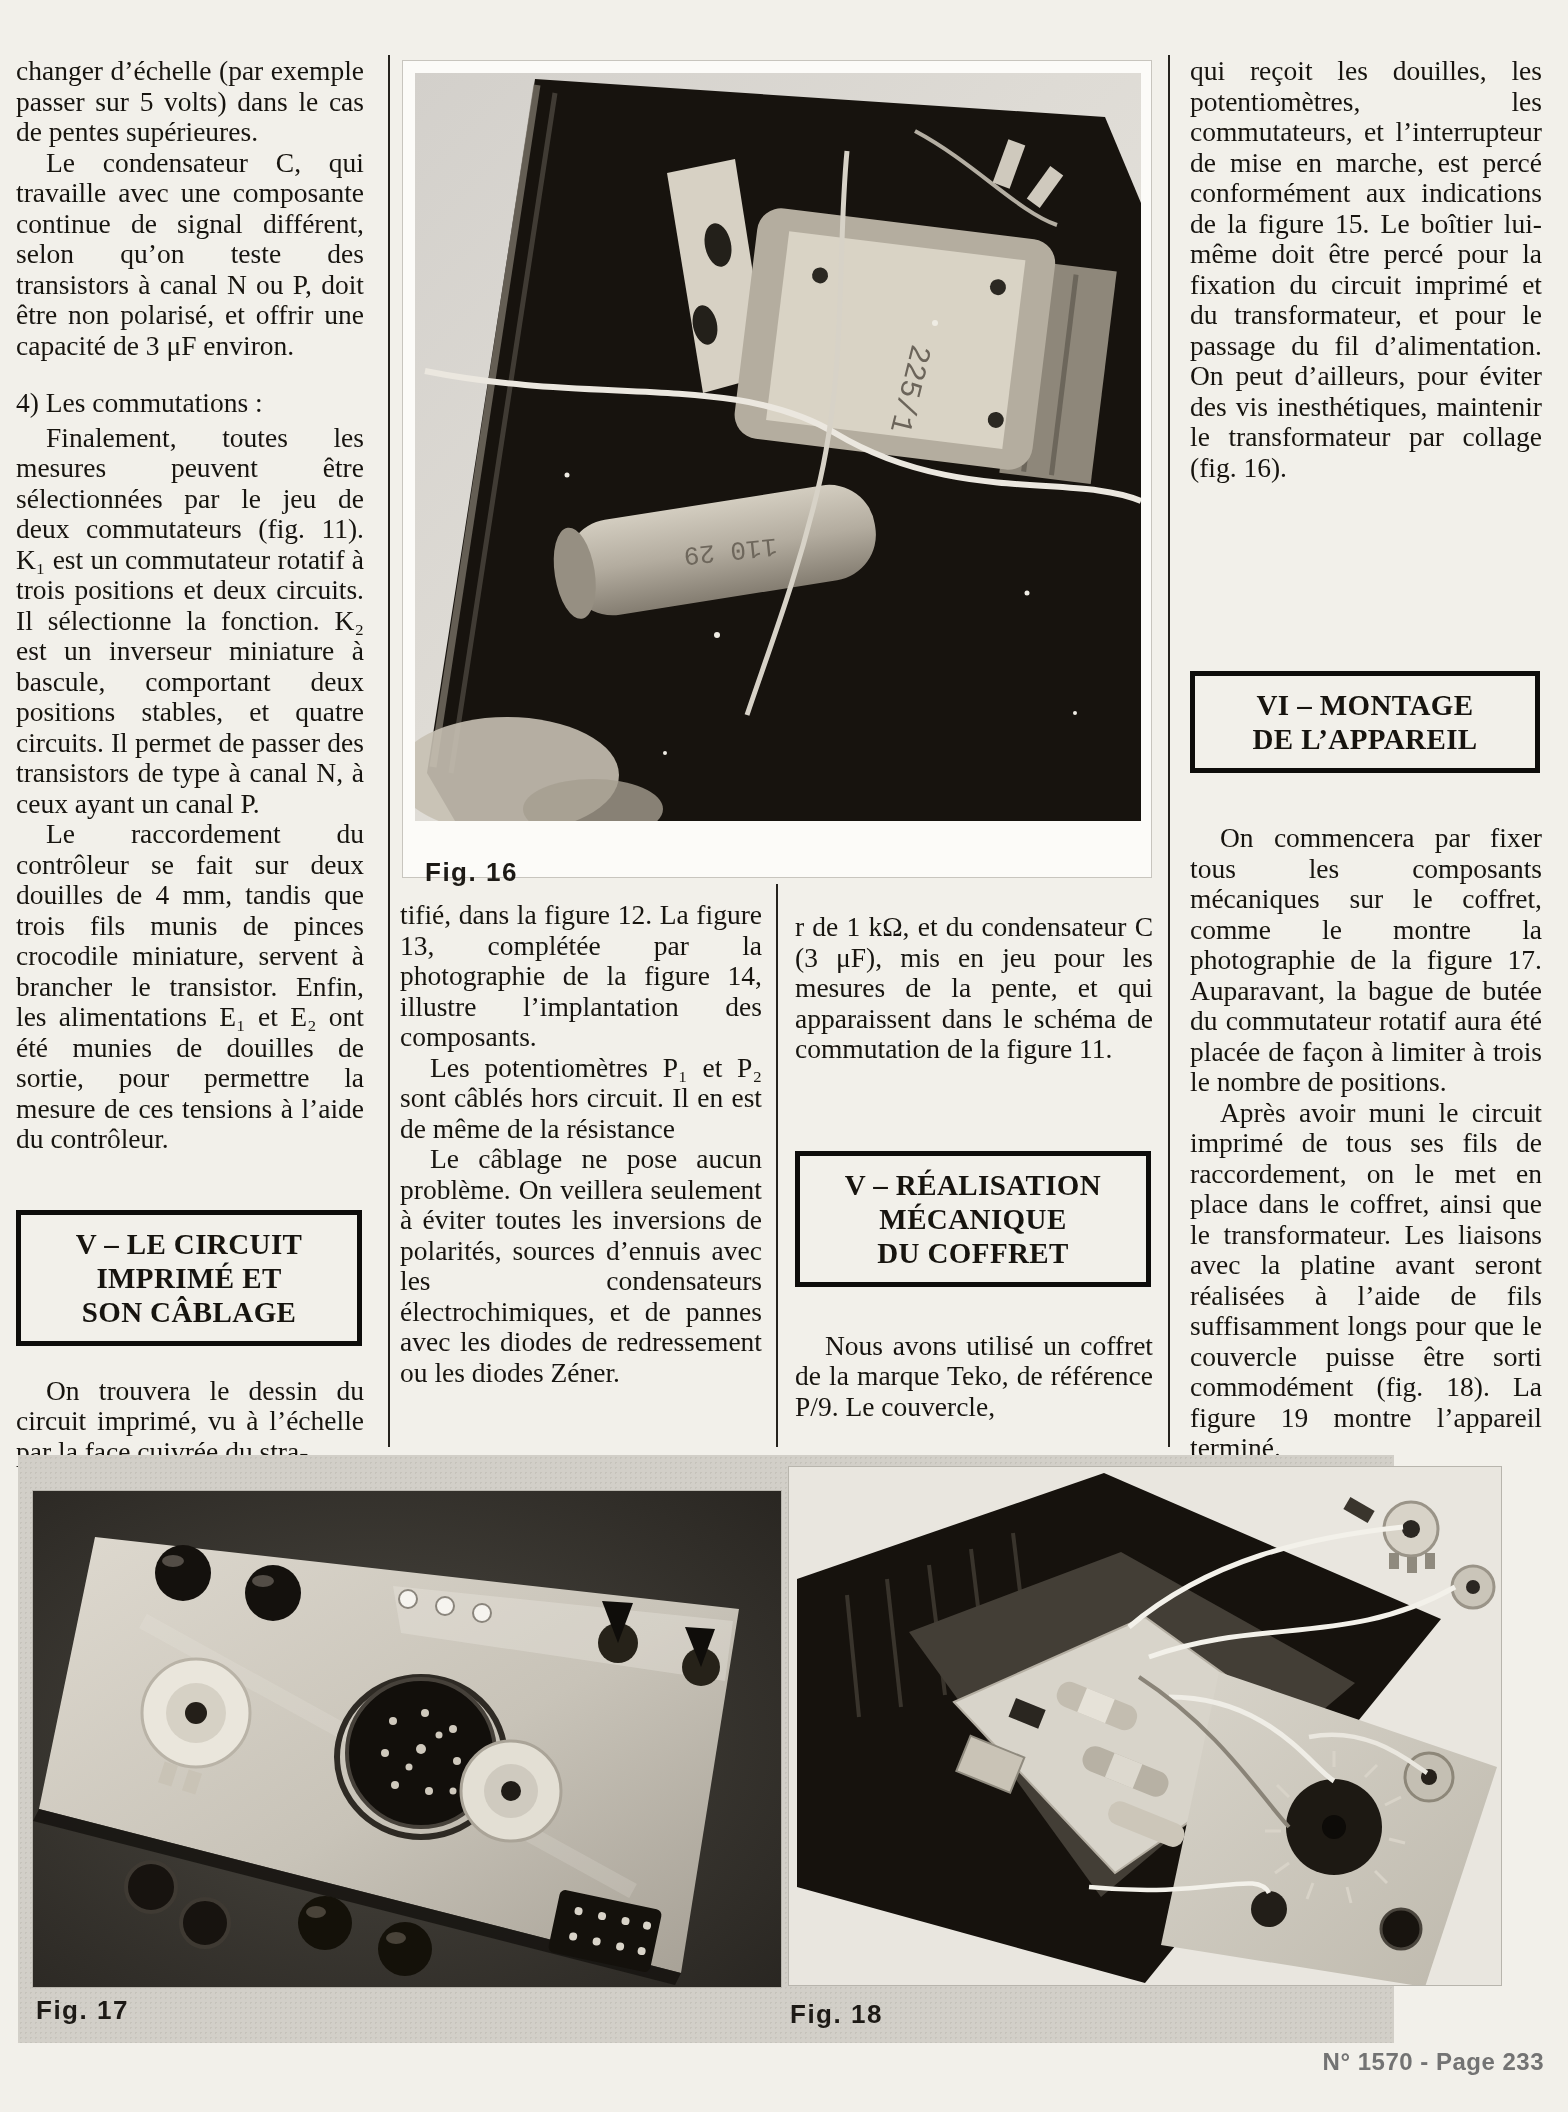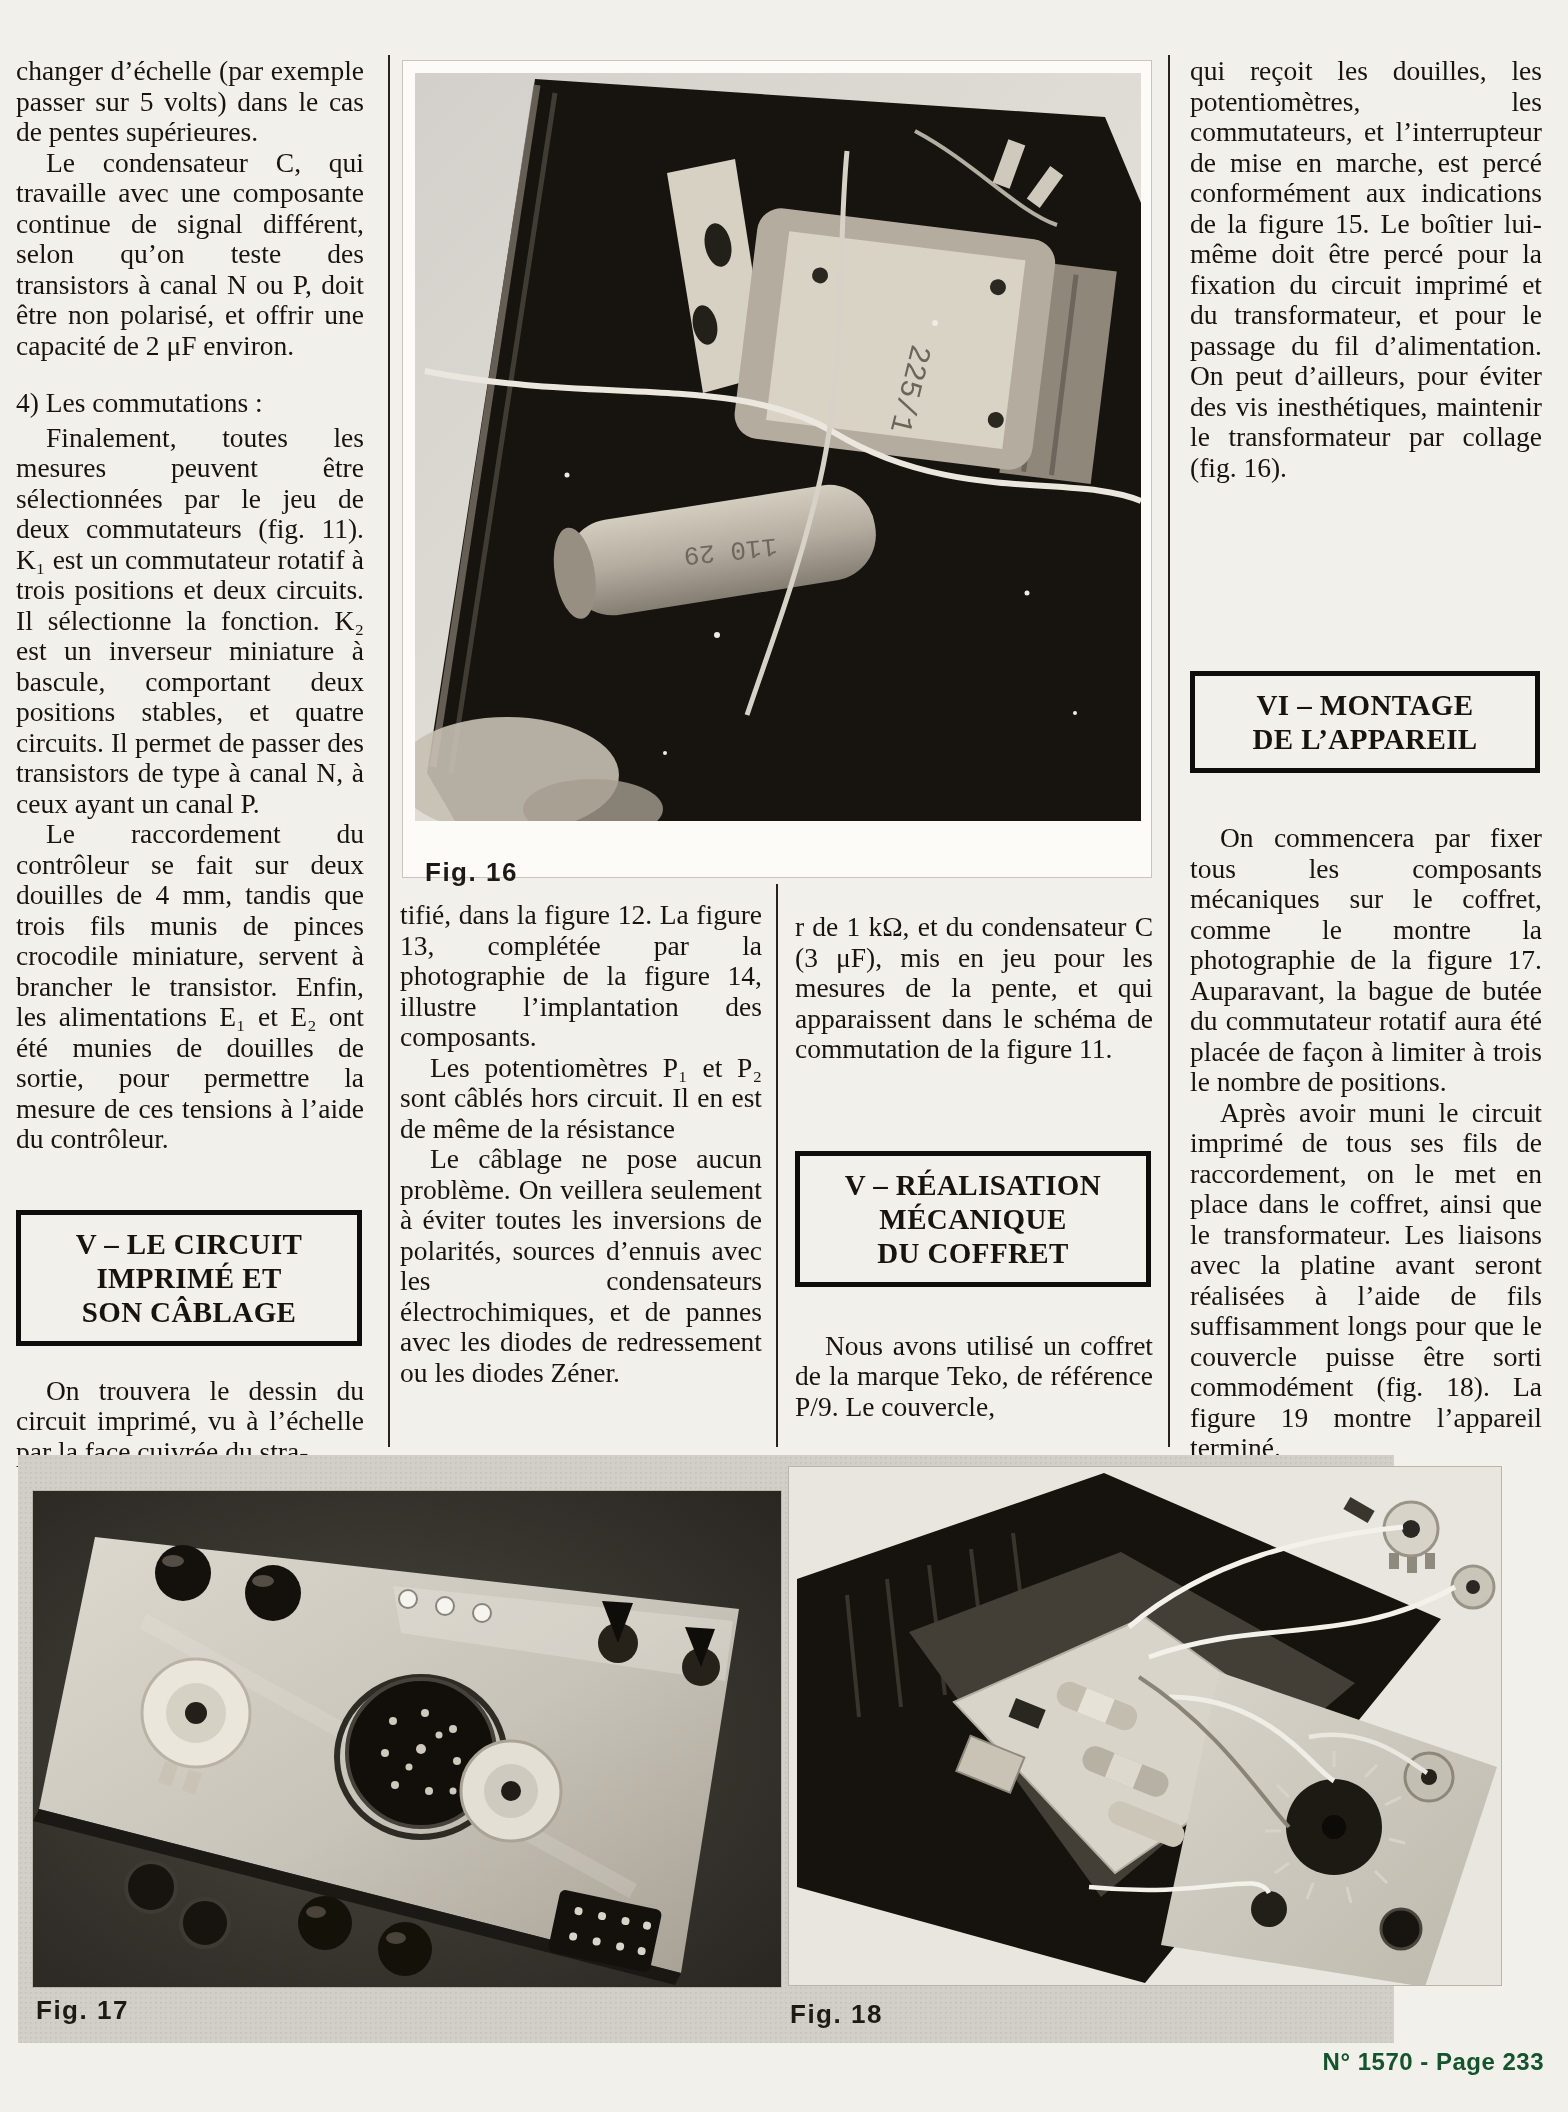--- a/index.html
+++ b/index.html
@@ -37,36 +37,36 @@
   .strip{
     position:absolute;left:18px;top:1455px;width:1376px;height:588px;
     background-color:#d2cfc8;
     background-image:radial-gradient(#c6c3bb 1px, rgba(0,0,0,0) 1px);
     background-size:5px 5px;
   }
   .bphoto{position:absolute;border:1px solid #b8b5ad;box-sizing:border-box;overflow:hidden;}
   .footer{
     position:absolute;left:1100px;top:2048px;width:444px;text-align:right;
     font-family:"Liberation Sans","DejaVu Sans",sans-serif;
-    font-weight:bold;font-size:24px;color:#14532d;letter-spacing:.5px;
+    font-weight:bold;font-size:24px;color:#737373;letter-spacing:.5px;
   }
   svg{display:block;}
 </style>
 </head>
 <body>
 
 <div class="page">
 
   <div class="vrule" style="left:388px;top:55px;height:1392px;"></div>
   <div class="vrule" style="left:776px;top:884px;height:563px;"></div>
   <div class="vrule" style="left:1168px;top:55px;height:1392px;"></div>
 
   <div class="col" style="left:16px;top:56px;width:348px;">
     <p>changer d’échelle (par exemple passer sur 5 volts) dans le cas de pentes supérieures.</p>
-    <p class="ind">Le condensateur C, qui travaille avec une composante continue de signal différent, selon qu’on teste des transistors à canal N ou P, doit être non polarisé, et offrir une capacité de 2 μF environ.</p>
+    <p class="ind">Le condensateur C, qui travaille avec une composante continue de signal différent, selon qu’on teste des transistors à canal N ou P, doit être non polarisé, et offrir une capacité de 3 μF environ.</p>
     <p class="runhead">4) Les commutations :</p>
     <p class="ind" style="margin-top:4px;">Finalement, toutes les mesures peuvent être sélectionnées par le jeu de deux commutateurs (fig. 11). K₁ est un commutateur rotatif à trois positions et deux circuits. Il sélectionne la fonction. K₂ est un inverseur miniature à bascule, comportant deux positions stables, et quatre circuits. Il permet de passer des transistors de type à canal N, à ceux ayant un canal P.</p>
     <p class="ind">Le raccordement du contrôleur se fait sur deux douilles de 4 mm, tandis que trois fils munis de pinces crocodile miniature, servent à brancher le transistor. Enfin, les alimentations E₁ et E₂ ont été munies de douilles de sortie, pour permettre la mesure de ces tensions à l’aide du contrôleur.</p>
     <div class="secbox">
       <div>V – LE CIRCUIT</div>
       <div>IMPRIMÉ ET</div>
       <div>SON CÂBLAGE</div>
     </div>
     <p class="ind">On trouvera le dessin du circuit imprimé, vu à l’échelle par la face cuivrée du stra-</p>
   </div>

